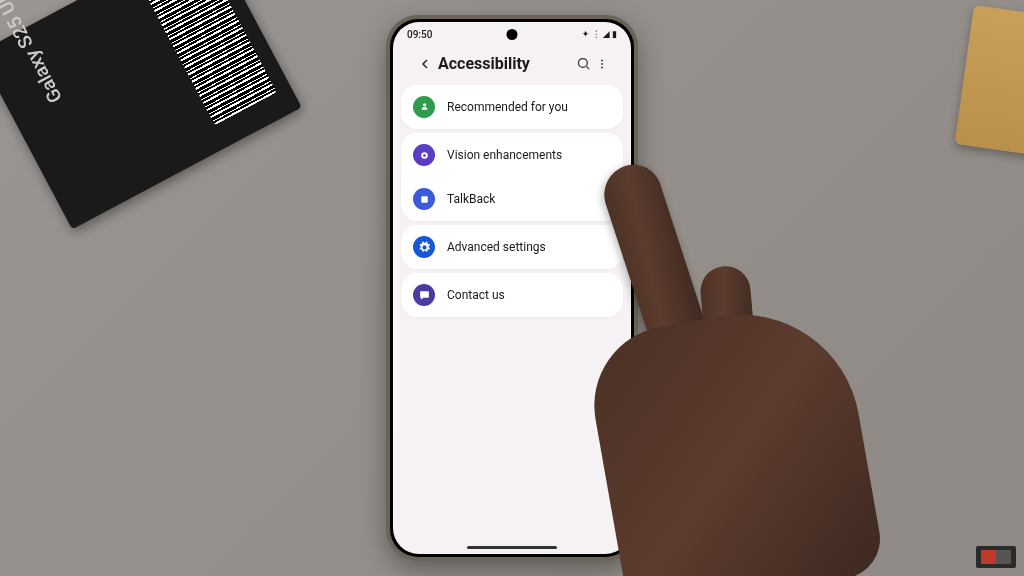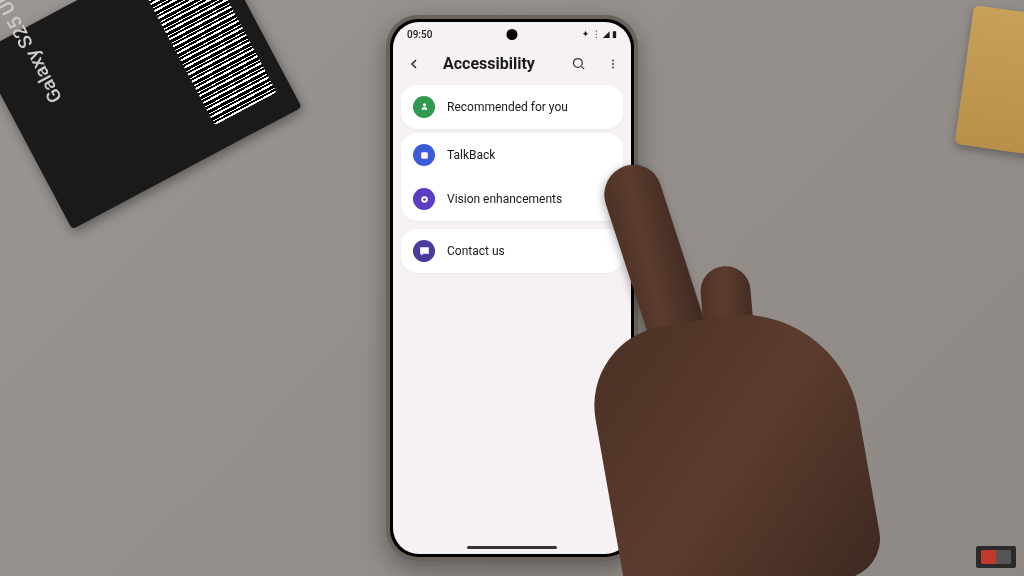--- a/index.html
+++ b/index.html
@@ -102,22 +102,22 @@
     }
     .status-icons {
       display: flex;
       gap: 3px;
       align-items: center;
       font-size: 9px;
     }
     .header {
       display: flex;
       align-items: center;
-      padding: 8px 12px 12px;
-      gap: 20px;
+      padding: 8px 23px 12px;
+      gap: 4px;
     }
     .header-title {
       flex: 1;
       font-size: 16px;
       font-weight: 700;
       color: #1a1a1a;
     }
     .icon-btn {
       width: 18px;
       height: 18px;
@@ -302,42 +302,52 @@
                     <path d="M12 11c-3 0-5 1.5-5 4v1h10v-1c0-2.5-2-4-5-4z"></path>
                   </svg>
                 </div>
                 <div class="item-text">
                   <div class="item-label">Recommended for you</div>
                 </div>
               </div>
             </div>
             <div class="card">
               <div class="list-item">
-                <div class="item-icon" style="background: rgb(59, 91, 219);">
-                  <svg viewBox="0 0 24 24" fill="#fff">
-                    <rect x="6" y="6" width="12" height="12" rx="2"></rect>
-                  </svg>
-                </div>
-                <div class="item-text">
-                  <div class="item-label">TalkBack</div>
-                </div>
-              </div>
-              <div class="list-item">
                 <div class="item-icon" style="background: rgb(91, 60, 196);">
                   <svg viewBox="0 0 24 24" fill="#fff">
                     <circle cx="12" cy="12" r="6"></circle>
                     <circle cx="12" cy="12" r="2.5" fill="#5b3cc4"></circle>
                   </svg>
                 </div>
                 <div class="item-text">
                   <div class="item-label">Vision enhancements</div>
                 </div>
               </div>
+              <div class="list-item">
+                <div class="item-icon" style="background: rgb(59, 91, 219);">
+                  <svg viewBox="0 0 24 24" fill="#fff">
+                    <rect x="6" y="6" width="12" height="12" rx="2"></rect>
+                  </svg>
+                </div>
+                <div class="item-text">
+                  <div class="item-label">TalkBack</div>
+                </div>
+              </div>
             </div>
             <div class="card">
+              <div class="list-item">
+                <div class="item-icon" style="background: rgb(24, 88, 214);">
+                  <svg viewBox="0 0 24 24" fill="#fff">
+                    <path d="M12 8a4 4 0 100 8 4 4 0 000-8zm8 4l2 1-1 3-2-1-2 2 1 2-3 1-1-2h-3l-1 2-3-1 1-2-2-2-2 1-1-3 2-1v-3l-2-1 1-3 2 1 2-2-1-2 3-1 1 2h3l1-2 3 1-1 2 2 2 2-1 1 3-2 1v3z"></path>
+                  </svg>
+                </div>
+                <div class="item-text">
+                  <div class="item-label">Advanced settings</div>
+                </div>
+              </div>
             </div>
             <div class="card">
               <div class="list-item">
                 <div class="item-icon" style="background: rgb(74, 59, 158);">
                   <svg viewBox="0 0 24 24" fill="#fff">
                     <path d="M4 4h16v12H10l-4 4v-4H4V4z"></path>
                   </svg>
                 </div>
                 <div class="item-text">
                   <div class="item-label">Contact us</div>

